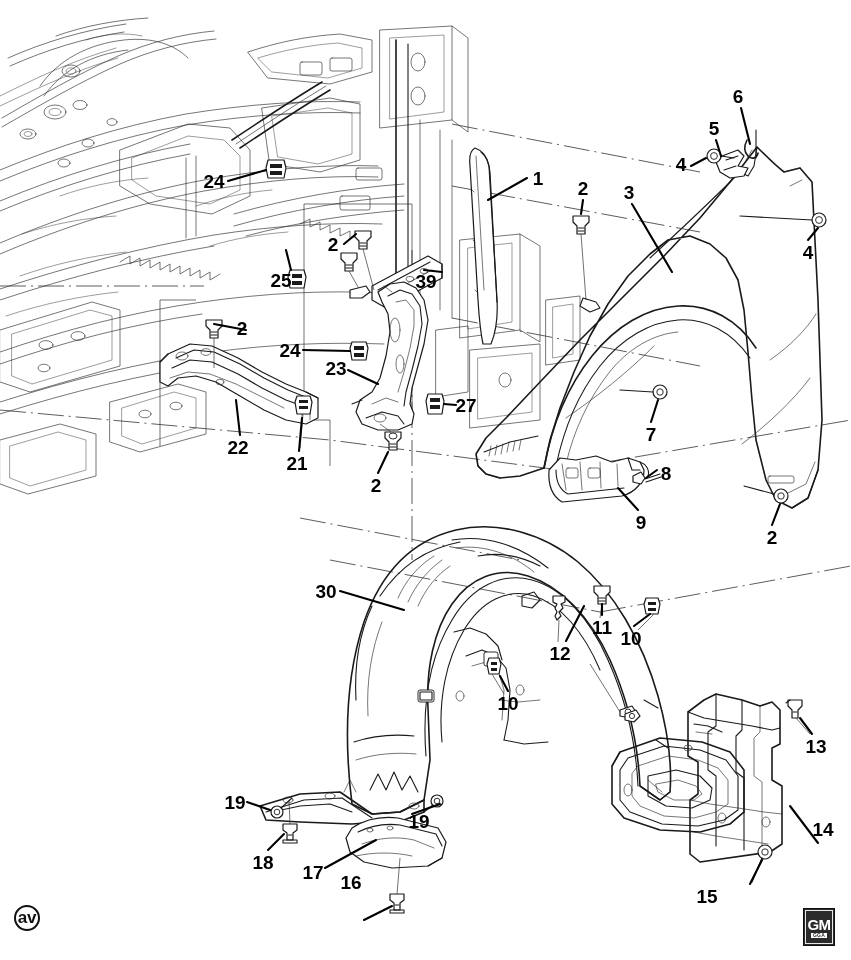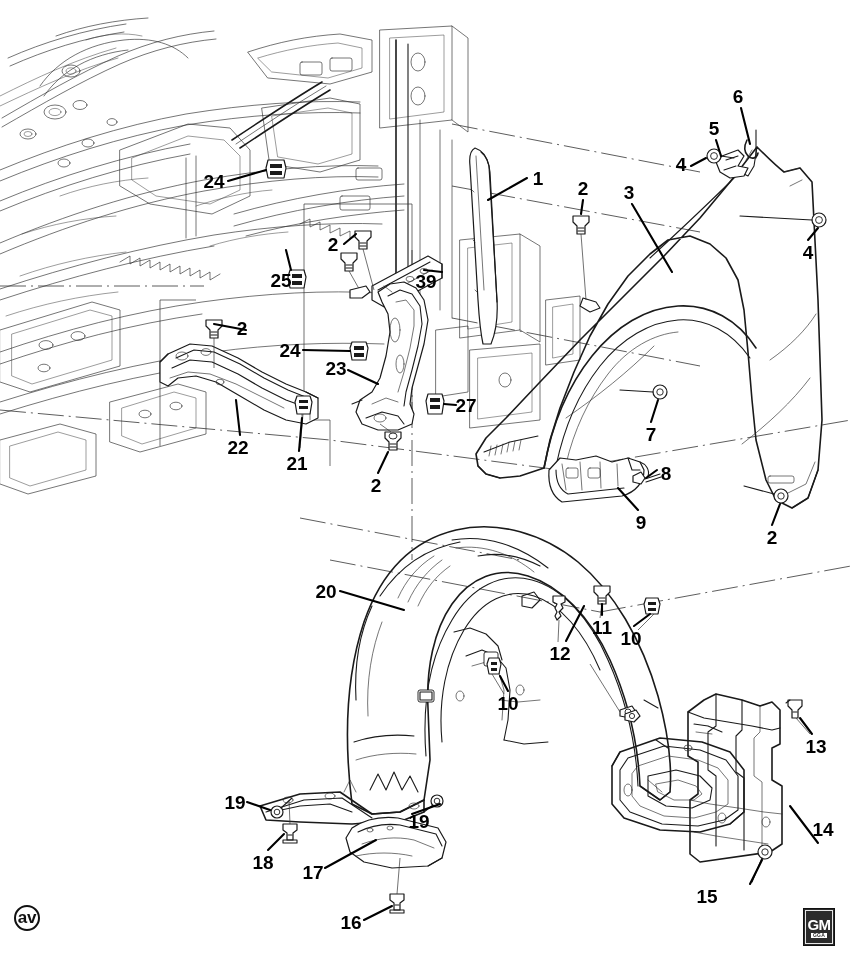--- a/index.html
+++ b/index.html
@@ -729,33 +729,33 @@
       <div class="callout" style="left: 290px; top: 350px;">24</div>
       <div class="callout" style="left: 336px; top: 368px;">23</div>
       <div class="callout" style="left: 466px; top: 405px;">27</div>
       <div class="callout" style="left: 651px; top: 434px;">7</div>
       <div class="callout" style="left: 238px; top: 447px;">22</div>
       <div class="callout" style="left: 297px; top: 463px;">21</div>
       <div class="callout" style="left: 376px; top: 485px;">2</div>
       <div class="callout" style="left: 666px; top: 473px;">8</div>
       <div class="callout" style="left: 641px; top: 522px;">9</div>
       <div class="callout" style="left: 772px; top: 537px;">2</div>
-      <div class="callout" style="left: 326px; top: 591px;">20</div>
+      <div class="callout" style="left: 326px; top: 591px;">30</div>
       <div class="callout" style="left: 602px; top: 627px;">11</div>
       <div class="callout" style="left: 631px; top: 638px;">10</div>
       <div class="callout" style="left: 560px; top: 653px;">12</div>
       <div class="callout" style="left: 508px; top: 703px;">10</div>
       <div class="callout" style="left: 816px; top: 746px;">13</div>
       <div class="callout" style="left: 235px; top: 802px;">19</div>
       <div class="callout" style="left: 419px; top: 821px;">19</div>
       <div class="callout" style="left: 823px; top: 829px;">14</div>
       <div class="callout" style="left: 263px; top: 862px;">18</div>
       <div class="callout" style="left: 313px; top: 872px;">17</div>
       <div class="callout" style="left: 707px; top: 896px;">15</div>
-      <div class="callout" style="left: 351px; top: 922px;">16</div>
+      <div class="callout" style="left: 351px; top: 882px;">16</div>
     </div>
 
   <div class="avmark">av</div>
 
   <div class="gmlogo">
     <div class="inner">
       <div class="gm">GM</div>
       <div class="sub">GGA</div>
     </div>
   </div>

